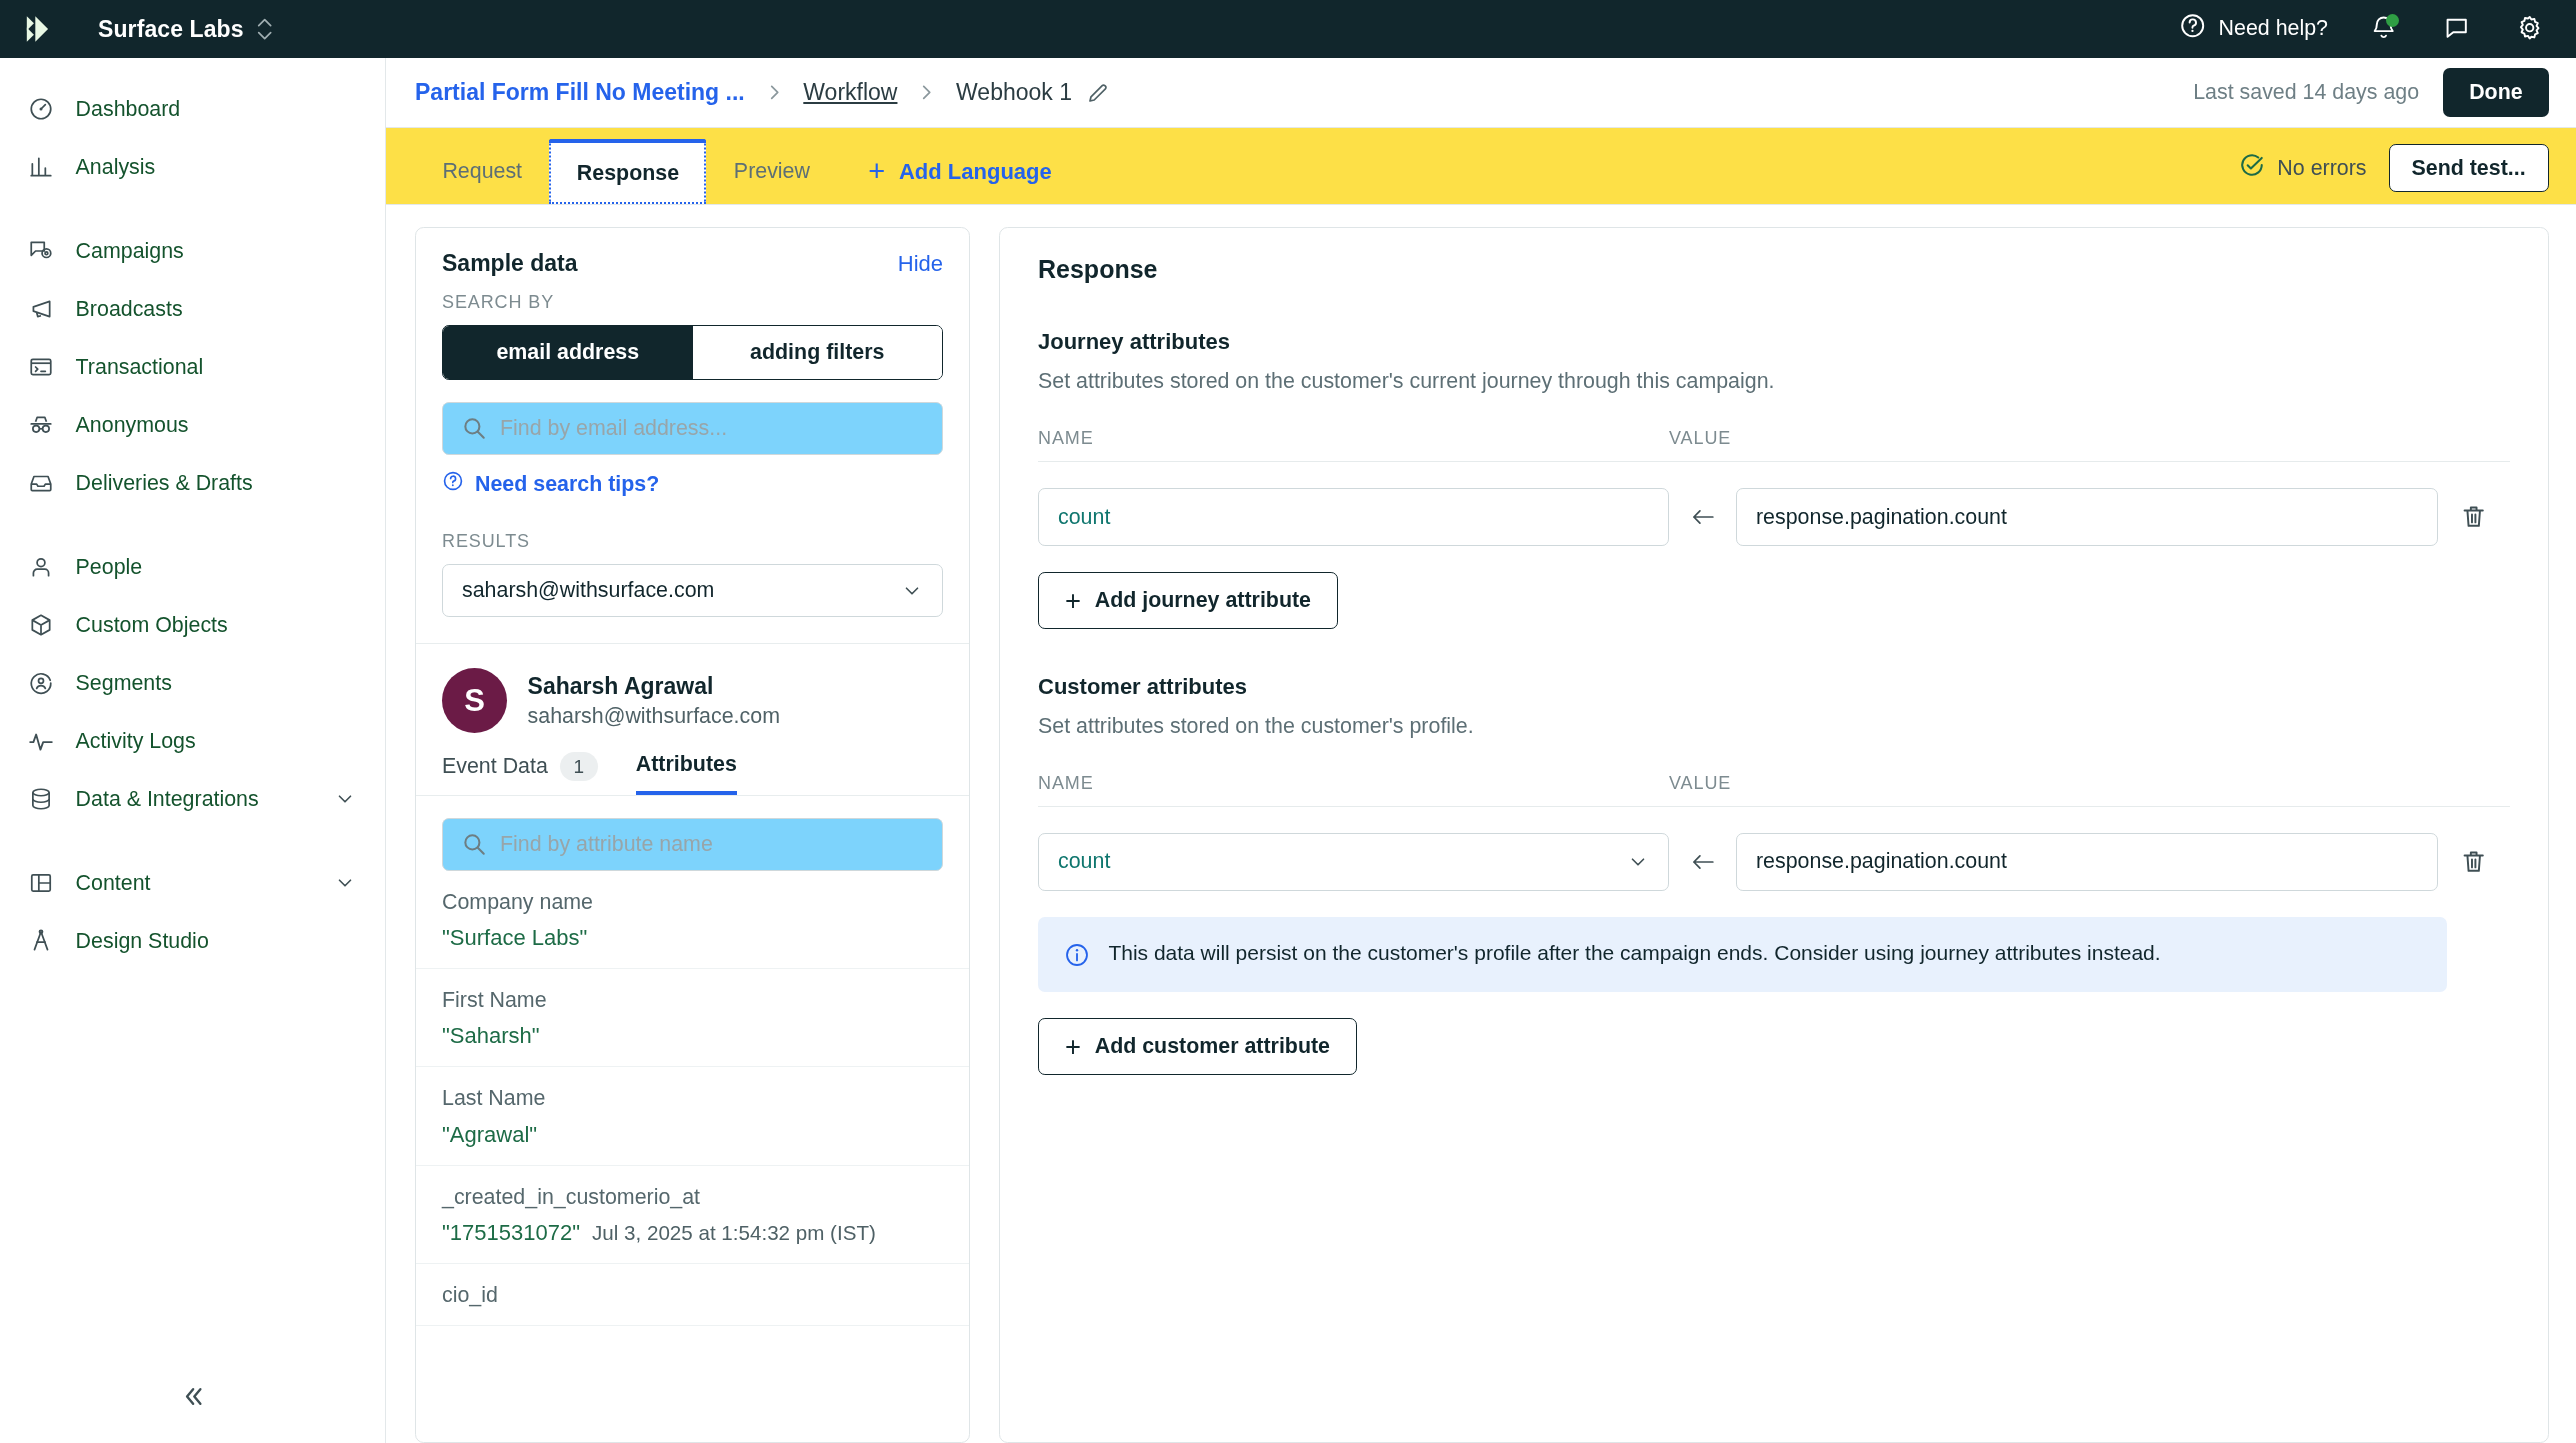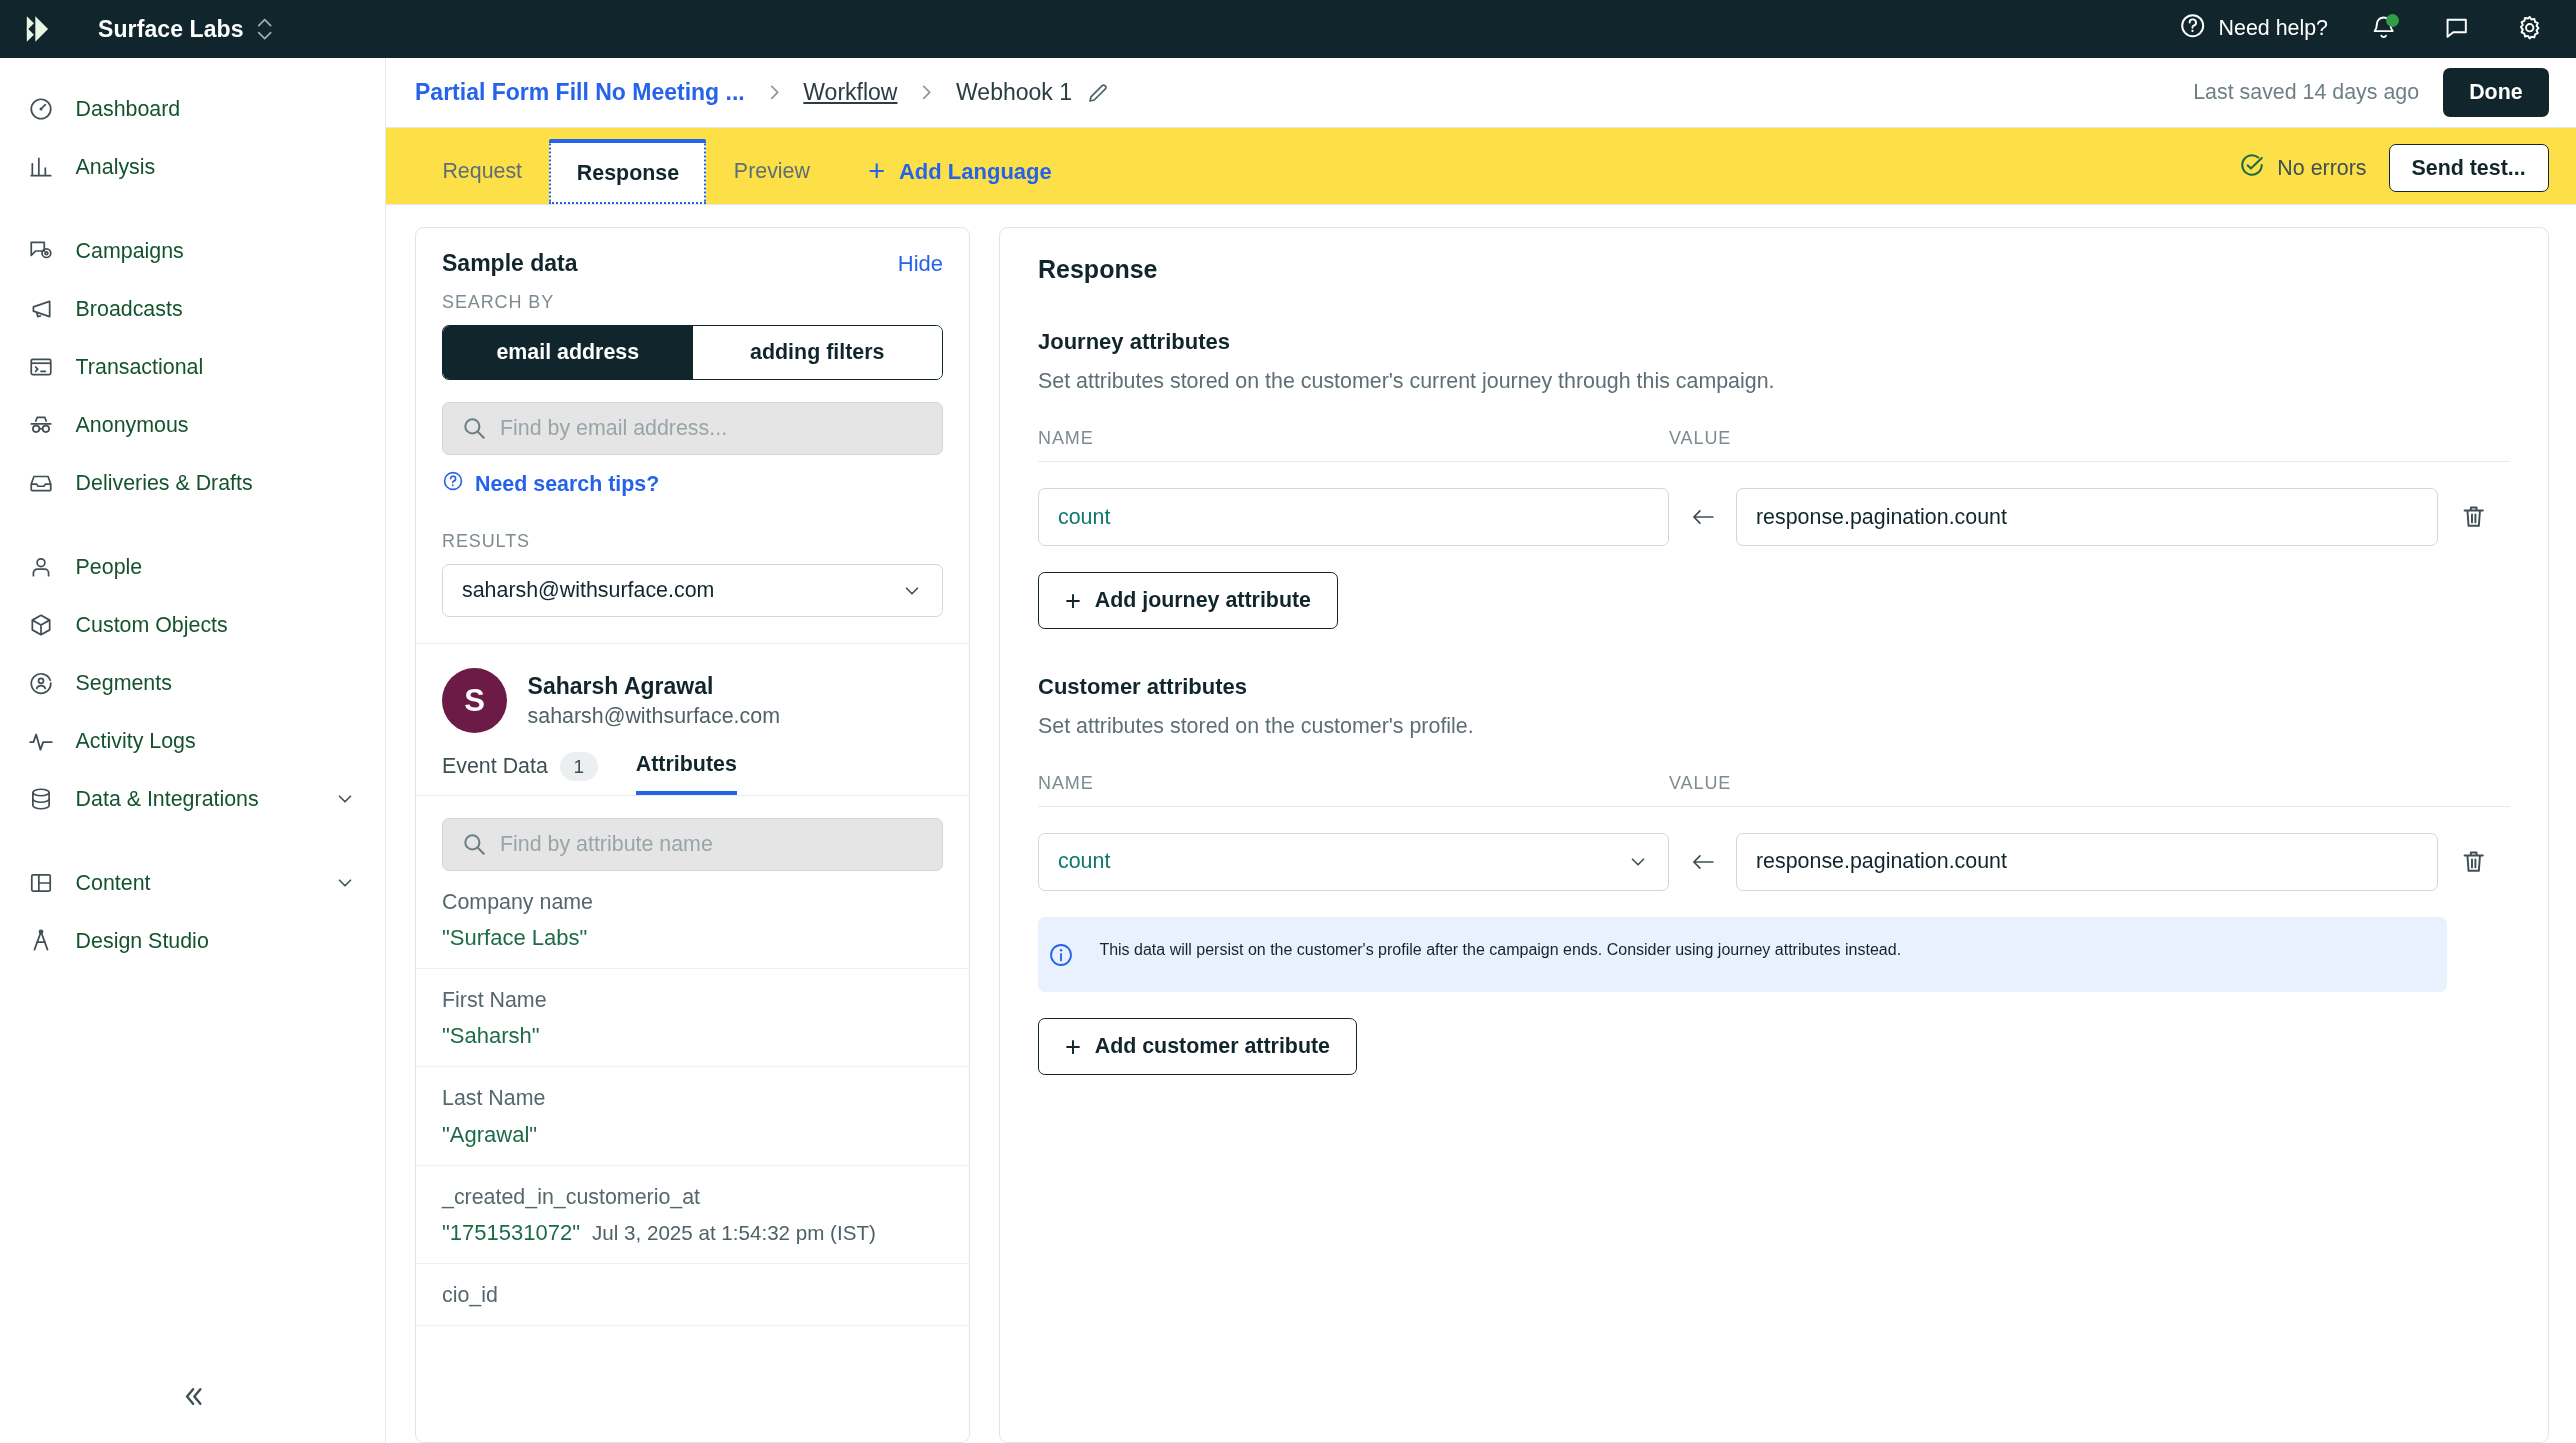--- a/index.html
+++ b/index.html
@@ -128,21 +128,21 @@
   .segctl { display:flex; margin: 0 26px 22px 26px; border:1.7px solid #11262c; border-radius:6.9px; overflow:hidden; }
   .seg {
     flex:1; text-align:center; font-size:21.4px; font-weight:700;
     padding: 13.7px 0; cursor:pointer; background:#fff; color:#11262c;
     border:none; font-family:inherit;
   }
   .seg.on { background:#11262c; color:#fff; }
   .inp-wrap { margin: 0 26px; position:relative; }
   .inp {
     width:100%; height:53px; border:0.9px solid #cfd8db; border-radius:6.9px;
-    padding-left: 57px; font-size:21.4px; color:#11262c; background:#e5e5e5;
+    padding-left: 57px; font-size:21.4px; color:#11262c; background:#7dd3fc;
     font-family:inherit;
   }
   .inp::placeholder { color:#98a5a9; }
   .inp-ico { position:absolute; left:19px; top:50%; transform:translateY(-50%); display:flex; }
   .tips {
     display:flex; align-items:center; gap:11px; margin: 15.4px 26px 0 26px;
     color:#2563eb; font-size:21.4px; font-weight:700; cursor:pointer;
   }
   .results-label { margin-top:33px; }
   .select-wrap { margin: 0 26px 0 26px; position:relative; }
@@ -205,22 +205,22 @@
   .trash-cell { width:72px; flex:0 0 72px; display:flex; align-items:center; justify-content:center; cursor:pointer; color:#3f4f54; }
   .add-btn {
     margin-top:26px; display:inline-flex; align-items:center; gap:13.7px;
     border:1.7px solid #11262c; border-radius:6.9px; background:#fff;
     color:#11262c; font-size:21.4px; font-weight:700;
     padding: 13.7px 26px; cursor:pointer; font-family:inherit;
   }
   .add-btn .plus { font-size:27.4px; font-weight:400; line-height:1; }
   .banner {
     margin-top:26px; background:#e8f1fd; border-radius:6.9px;
-    display:flex; align-items:flex-start; gap:24px;
-    padding: 24px 10px; font-size:16px; color:#11262c;
+    display:flex; align-items:flex-start; gap:17px;
+    padding: 24px 26px; font-size:21px; color:#11262c;
     max-width: 1409px;
   }
   .banner .b-ico { flex:0 0 27.4px; display:flex; padding-top:1.7px; }
 </style>
 </head>
 <body>
 
 <div class="topbar">
   <div class="logo-mark">
     <svg width="34" height="34" viewBox="0 0 24 24" fill="#e8f7e4">

